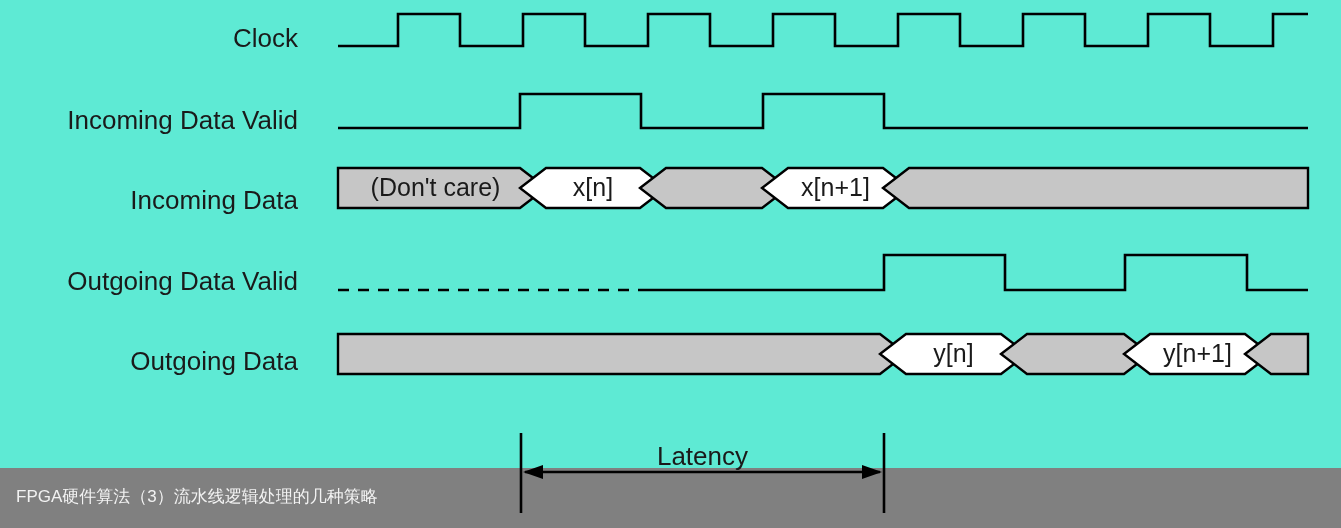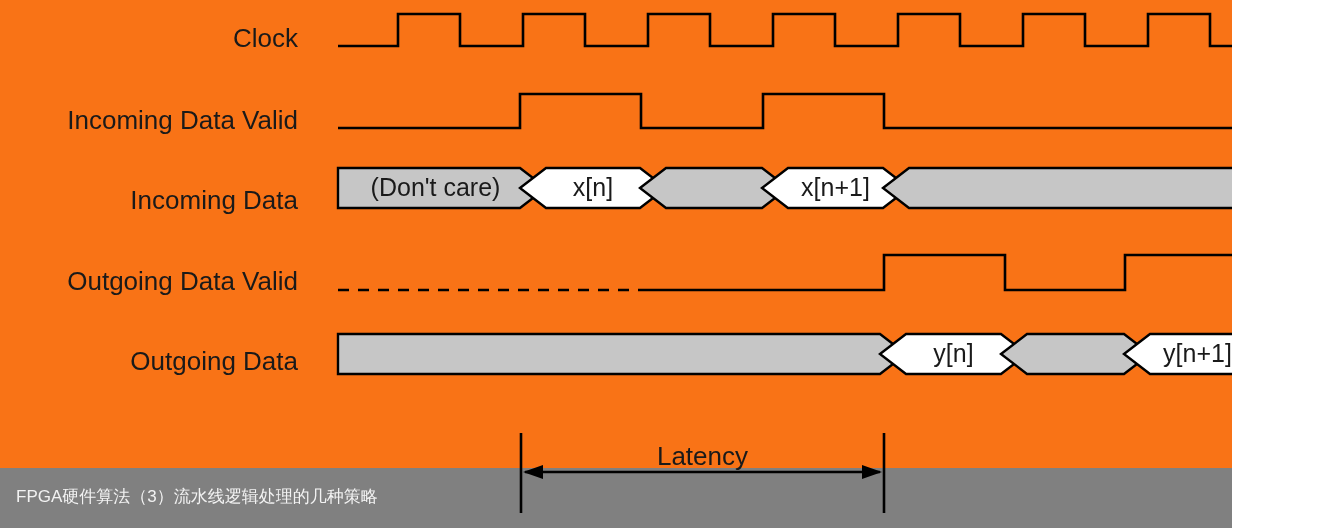--- a/index.html
+++ b/index.html
@@ -5,23 +5,23 @@
   html, body {
     margin: 0;
     padding: 0;
     background: #ffffff;
   }
   body {
     font-family: "Liberation Sans", sans-serif;
   }
   #page {
     position: relative;
-    width: 1232px;
+    width: 1341px;
     height: 528px;
-    background: #f97316;
+    background: #5eead4;
     overflow: hidden;
   }
   #diagram {
     position: absolute;
     left: 0;
     top: 0;
     width: 1341px;
     height: 528px;
   }
   .row-label {

